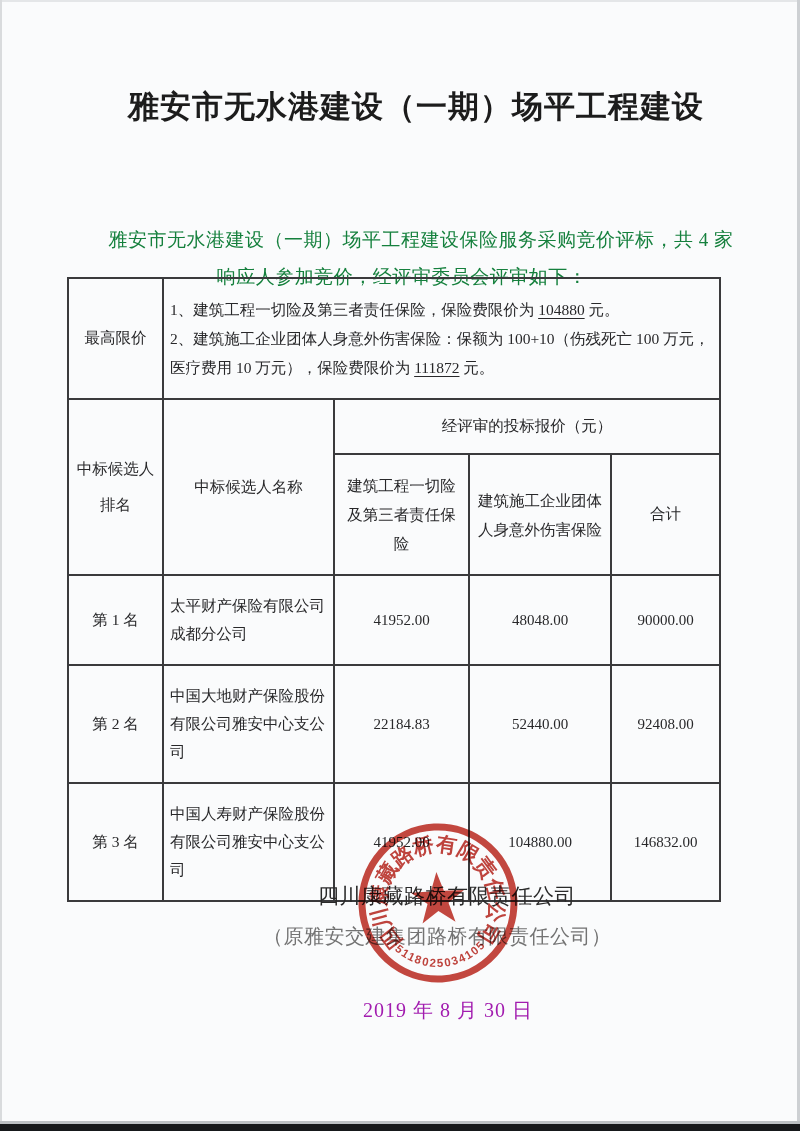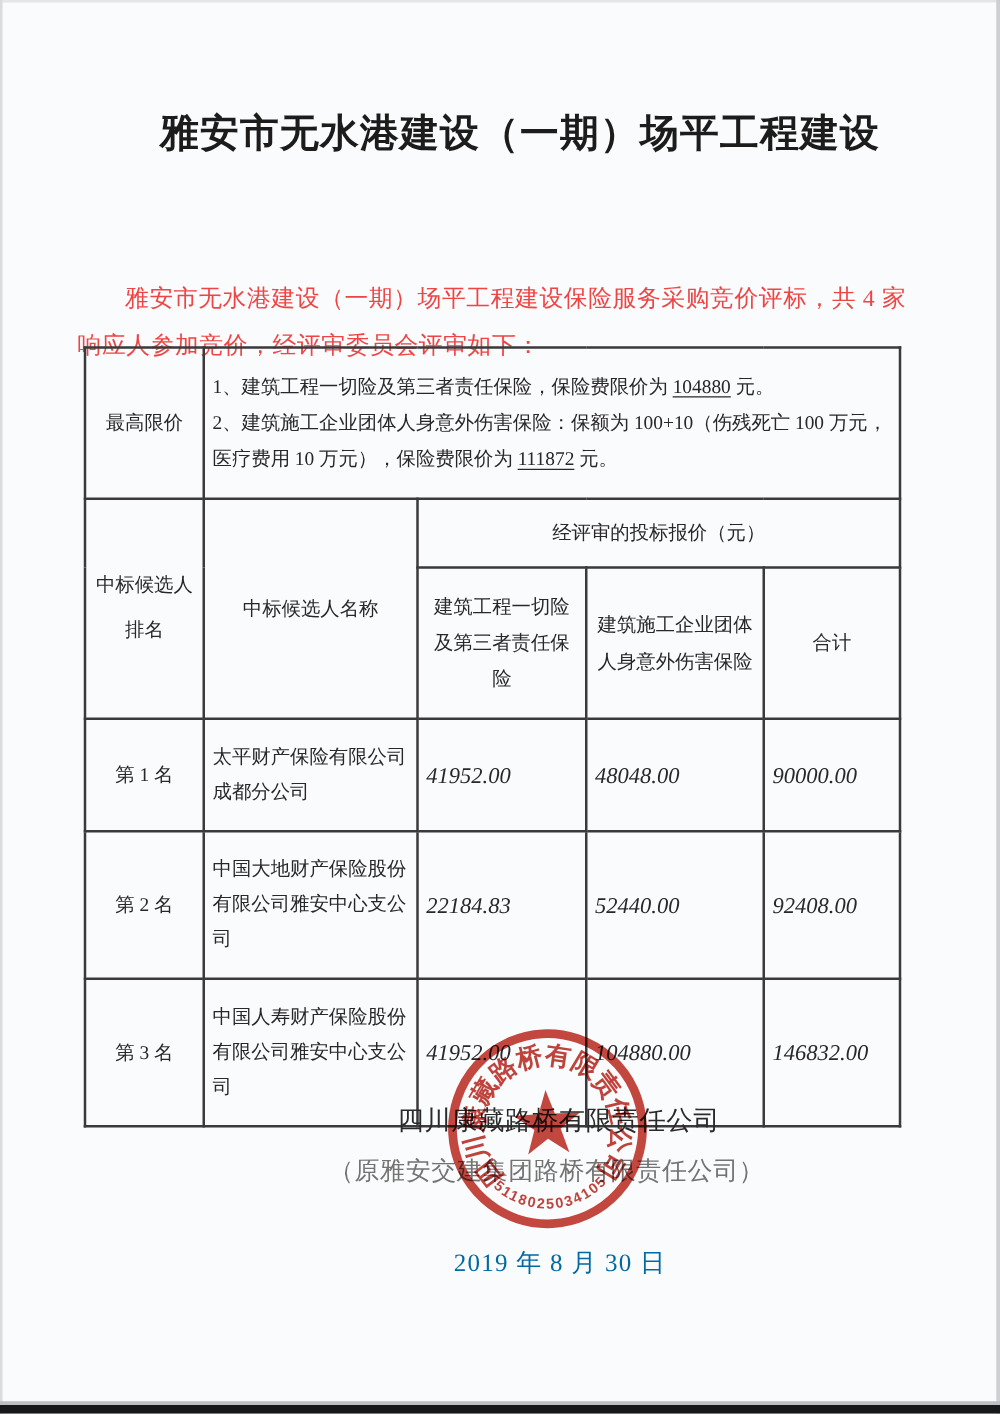--- a/index.html
+++ b/index.html
@@ -19,33 +19,33 @@
 
   .title{
     position:absolute;top:84px;left:16px;width:800px;text-align:center;
     font-family:"Liberation Sans", sans-serif;
     font-weight:700;font-size:31px;line-height:45px;color:#1c1c1c;
     letter-spacing:1px;
   }
   .intro{
     position:absolute;top:202px;left:62px;width:680px;
     font-size:19px;line-height:37px;letter-spacing:.5px;
-    text-indent:2em;color:#ef4444;
+    text-indent:2em;color:#15803d;text-align:center;
   }
   table.bid{
     position:absolute;top:277px;left:67px;width:652px;
     border-collapse:collapse;table-layout:fixed;
     font-size:15.5px;color:#28282a;
   }
   table.bid td{
     border:2px solid #3a3a3c;vertical-align:middle;
     padding:16px 6px;
   }
   td.center{text-align:center;}
-  td.num{text-align:left;padding-right:13px;font-size:18px;font-style:italic;}
+  td.num{text-align:center;padding-right:13px;font-size:15px;}
   td.name{line-height:28px;padding-left:8px;}
   td.limit-body{padding:6px 10px 6px 12px;}
   td.limit-body p{margin:0;line-height:29px;}
   .u{text-decoration:underline;text-underline-offset:3px;}
   .pre{white-space:pre-line;font-family:Liberation Serif, serif;}
   tr.h-limit{height:91px;}
   tr.h-head1{height:34px;}
   tr.h-head2{height:64px;}
   tr.h-r1{height:65px;}
   tr.h-r2{height:63px;}
@@ -61,21 +61,21 @@
   .sig-company{
     position:absolute;top:882px;left:318px;
     font-size:21px;letter-spacing:.5px;color:#2a2a2a;
   }
   .sig-former{
     position:absolute;top:923px;left:263px;
     font-size:20px;letter-spacing:.5px;color:#737373;
   }
   .sig-date{
     position:absolute;top:997px;left:363px;
-    font-size:20px;letter-spacing:1px;color:#0369a1;
+    font-size:20px;letter-spacing:1px;color:#a21caf;
   }
   .seal{
     position:absolute;left:338px;top:803px;width:200px;height:200px;
     mix-blend-mode:multiply;opacity:.9;
     transform:rotate(-3deg);
   }
   .seal text{font-family:"Liberation Sans", sans-serif;}
 </style>
 </head>
 <body>

